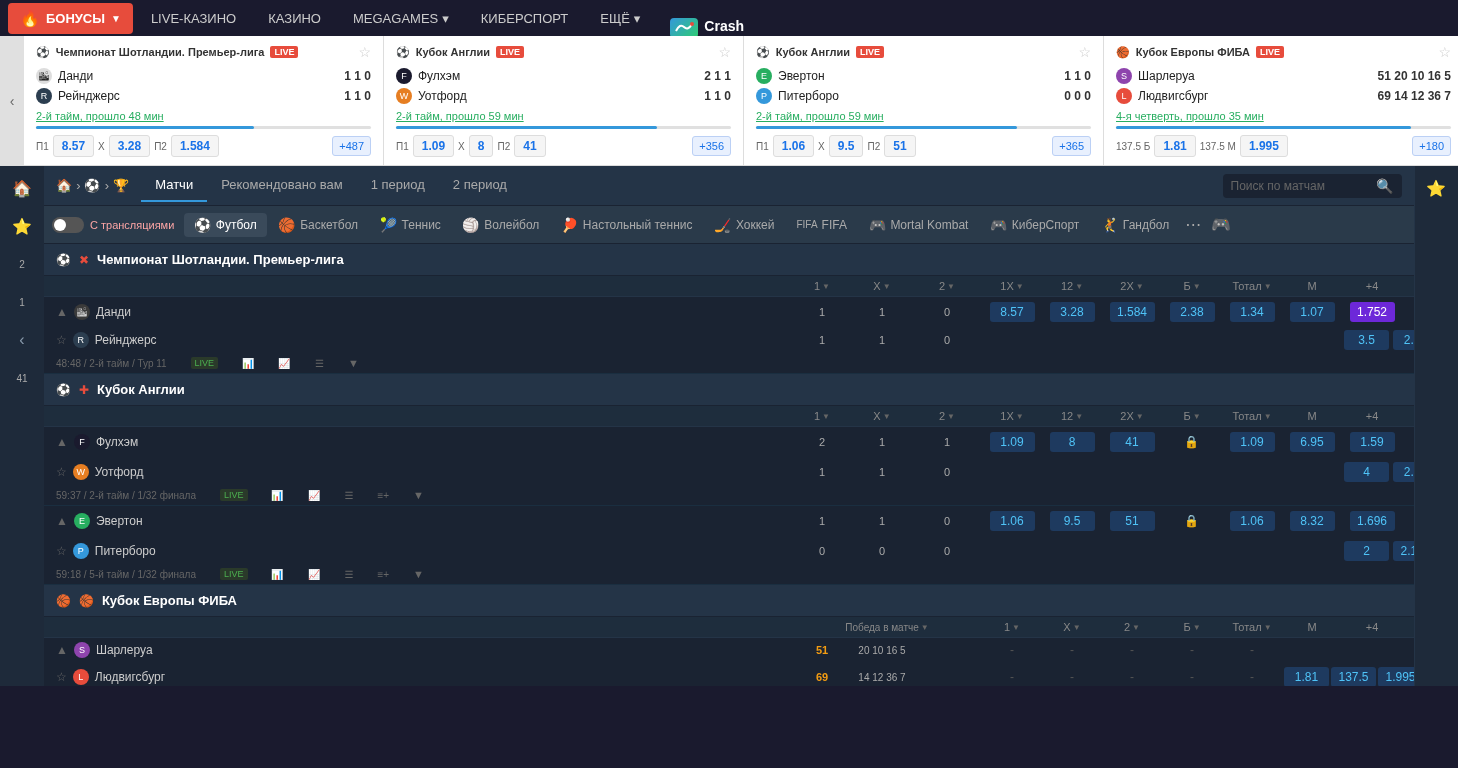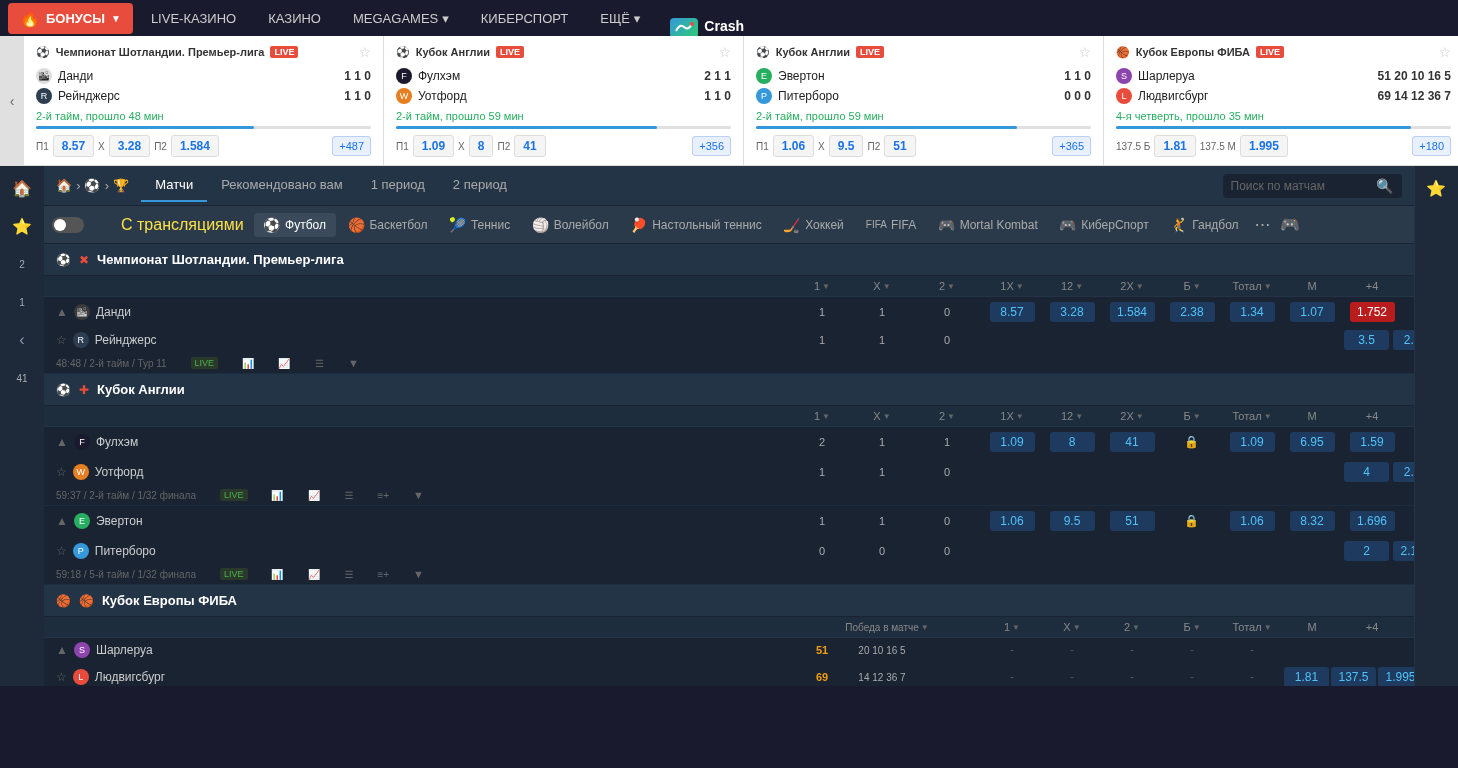--- a/index.html
+++ b/index.html
@@ -100,21 +100,21 @@
     .card-team-row {
       display: flex;
       align-items: center;
       justify-content: space-between;
       padding: 2px 0;
       font-size: 12px;
       color: #222;
     }
     .card-team-name { display: flex; align-items: center; gap: 6px; flex: 1; }
     .card-score { font-weight: bold; color: #333; font-size: 12px; min-width: 40px; text-align: right; }
-    .card-time { font-size: 11px; color: #27ae60; margin: 4px 0; }
+    .card-time { font-size: 11px; color: #27ae60; margin: 4px 0; text-decoration: underline; }
     .card-time-bar { height: 3px; background: #e0e0e0; border-radius: 2px; margin-bottom: 6px; }
     .card-time-fill { height: 3px; background: #3498db; border-radius: 2px; }
     .card-odds {
       display: flex;
       gap: 4px;
       align-items: center;
     }
     .odd-label { font-size: 10px; color: #666; }
     .odd-btn {
       background: #f5f5f5;
@@ -286,21 +286,21 @@
     .toggle-knob {
       width: 12px;
       height: 12px;
       background: #fff;
       border-radius: 50%;
       position: absolute;
       top: 2px;
       left: 2px;
       transition: left 0.2s;
     }
-    .toggle-label { font-size: 16px; color: #fde047; margin-left: 31px; }
+    .toggle-label { font-size: 11px; color: #fca5a5; }
     .sport-btn {
       display: flex;
       align-items: center;
       gap: 4px;
       padding: 4px 10px;
       border-radius: 4px;
       cursor: pointer;
       color: #aaa;
       font-size: 12px;
       white-space: nowrap;
@@ -364,21 +364,21 @@
       background: #1e3a5f;
       border-radius: 3px;
       padding: 3px 6px;
       font-size: 12px;
       color: #4fc3f7;
       cursor: pointer;
       display: inline-block;
       min-width: 45px;
       text-align: center;
     }
-    .odd-val.highlighted { color: #fff; background: #b91c1c; }
+    .odd-val.highlighted { color: #fff; background: #6d28d9; }
     .odd-dash { color: #555; text-align: center; }
     .lock-icon { font-size: 12px; color: #666; }
     .match-meta {
       font-size: 10px;
       color: #666;
       padding: 2px 12px 4px;
       display: flex;
       align-items: center;
       gap: 24px;
       border-bottom: 1px solid #1a2e40;

